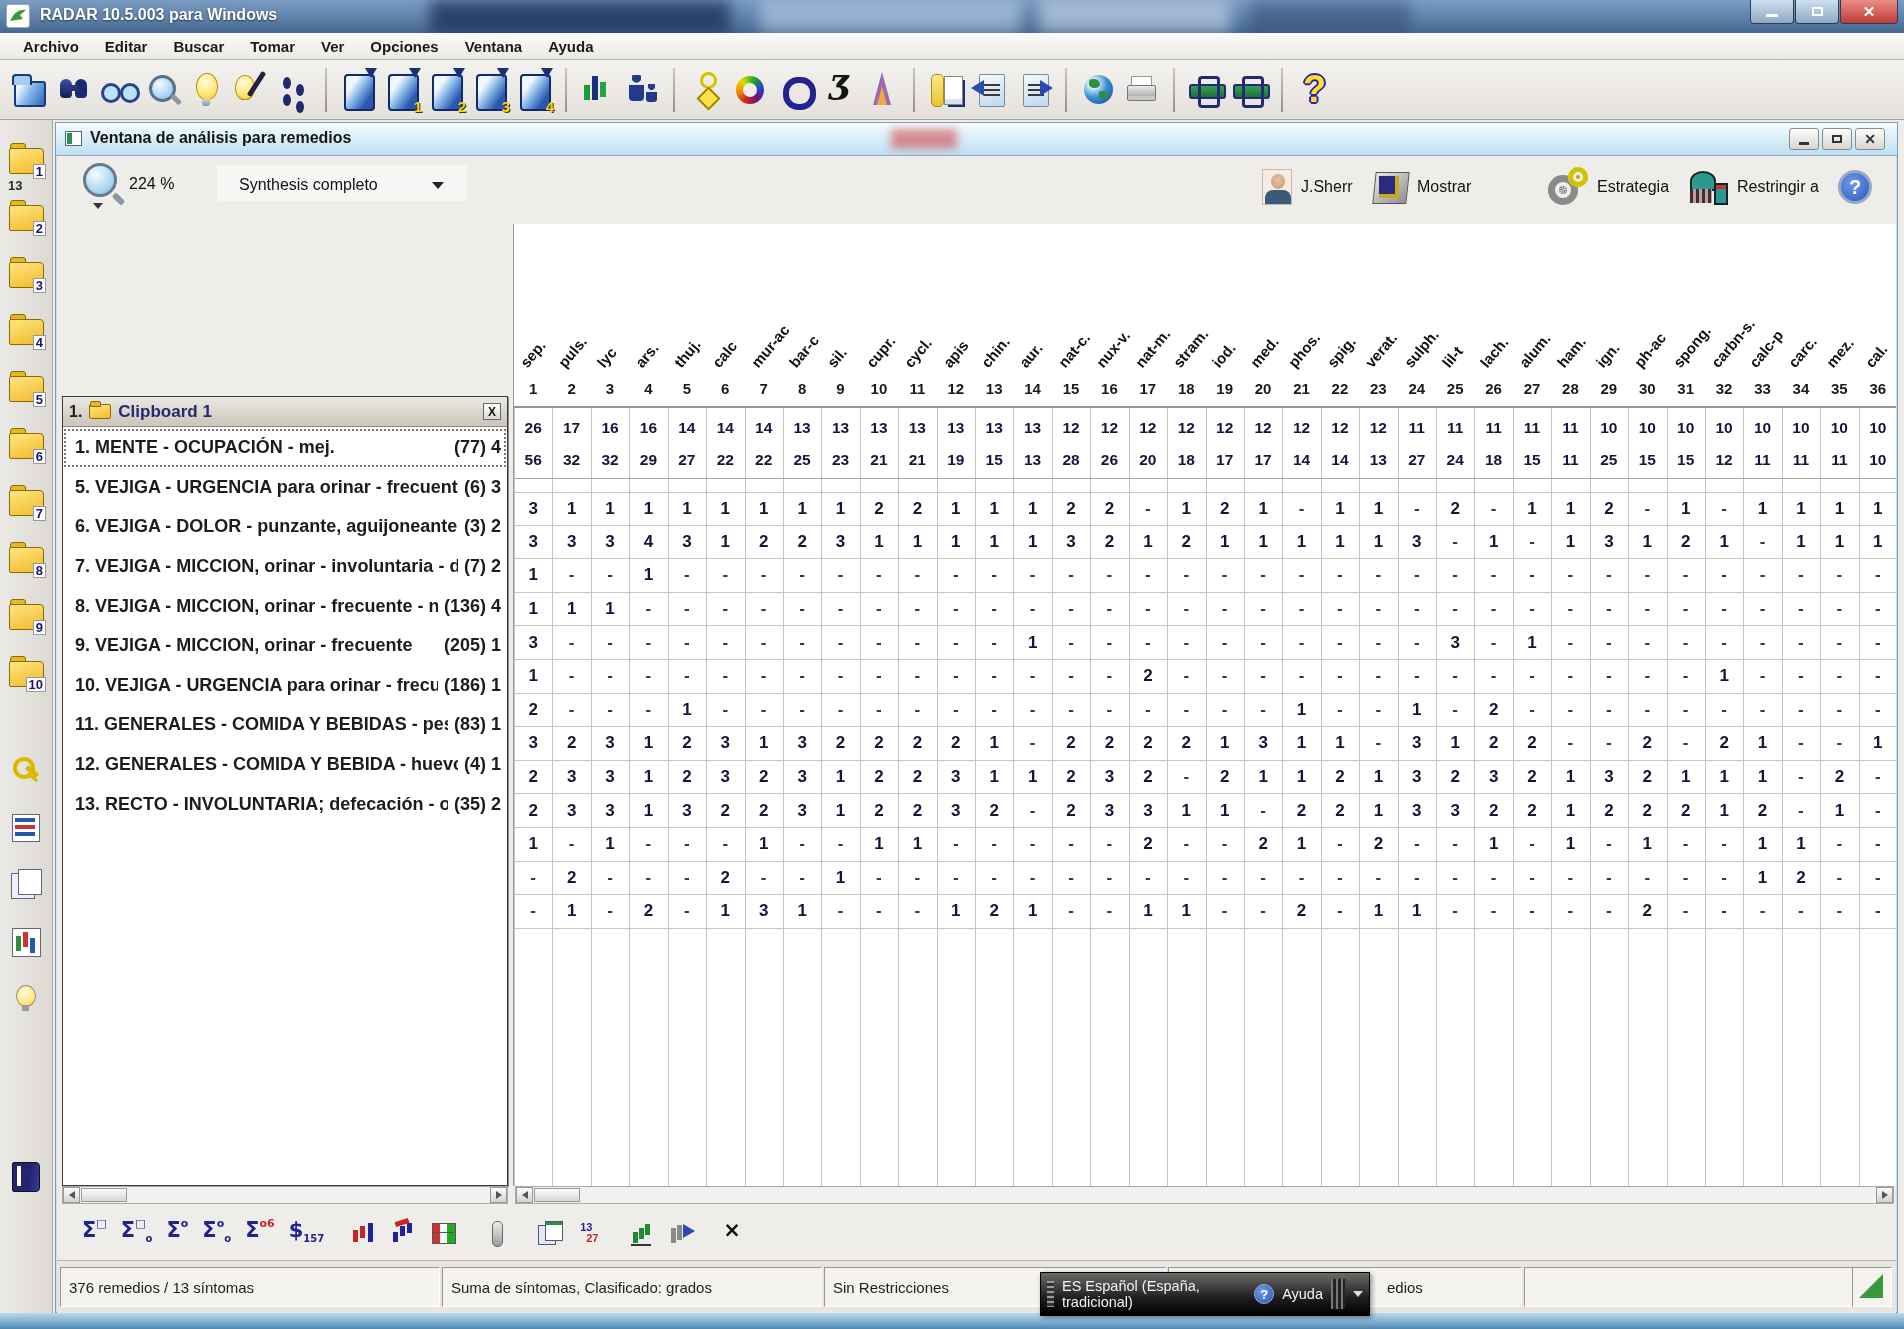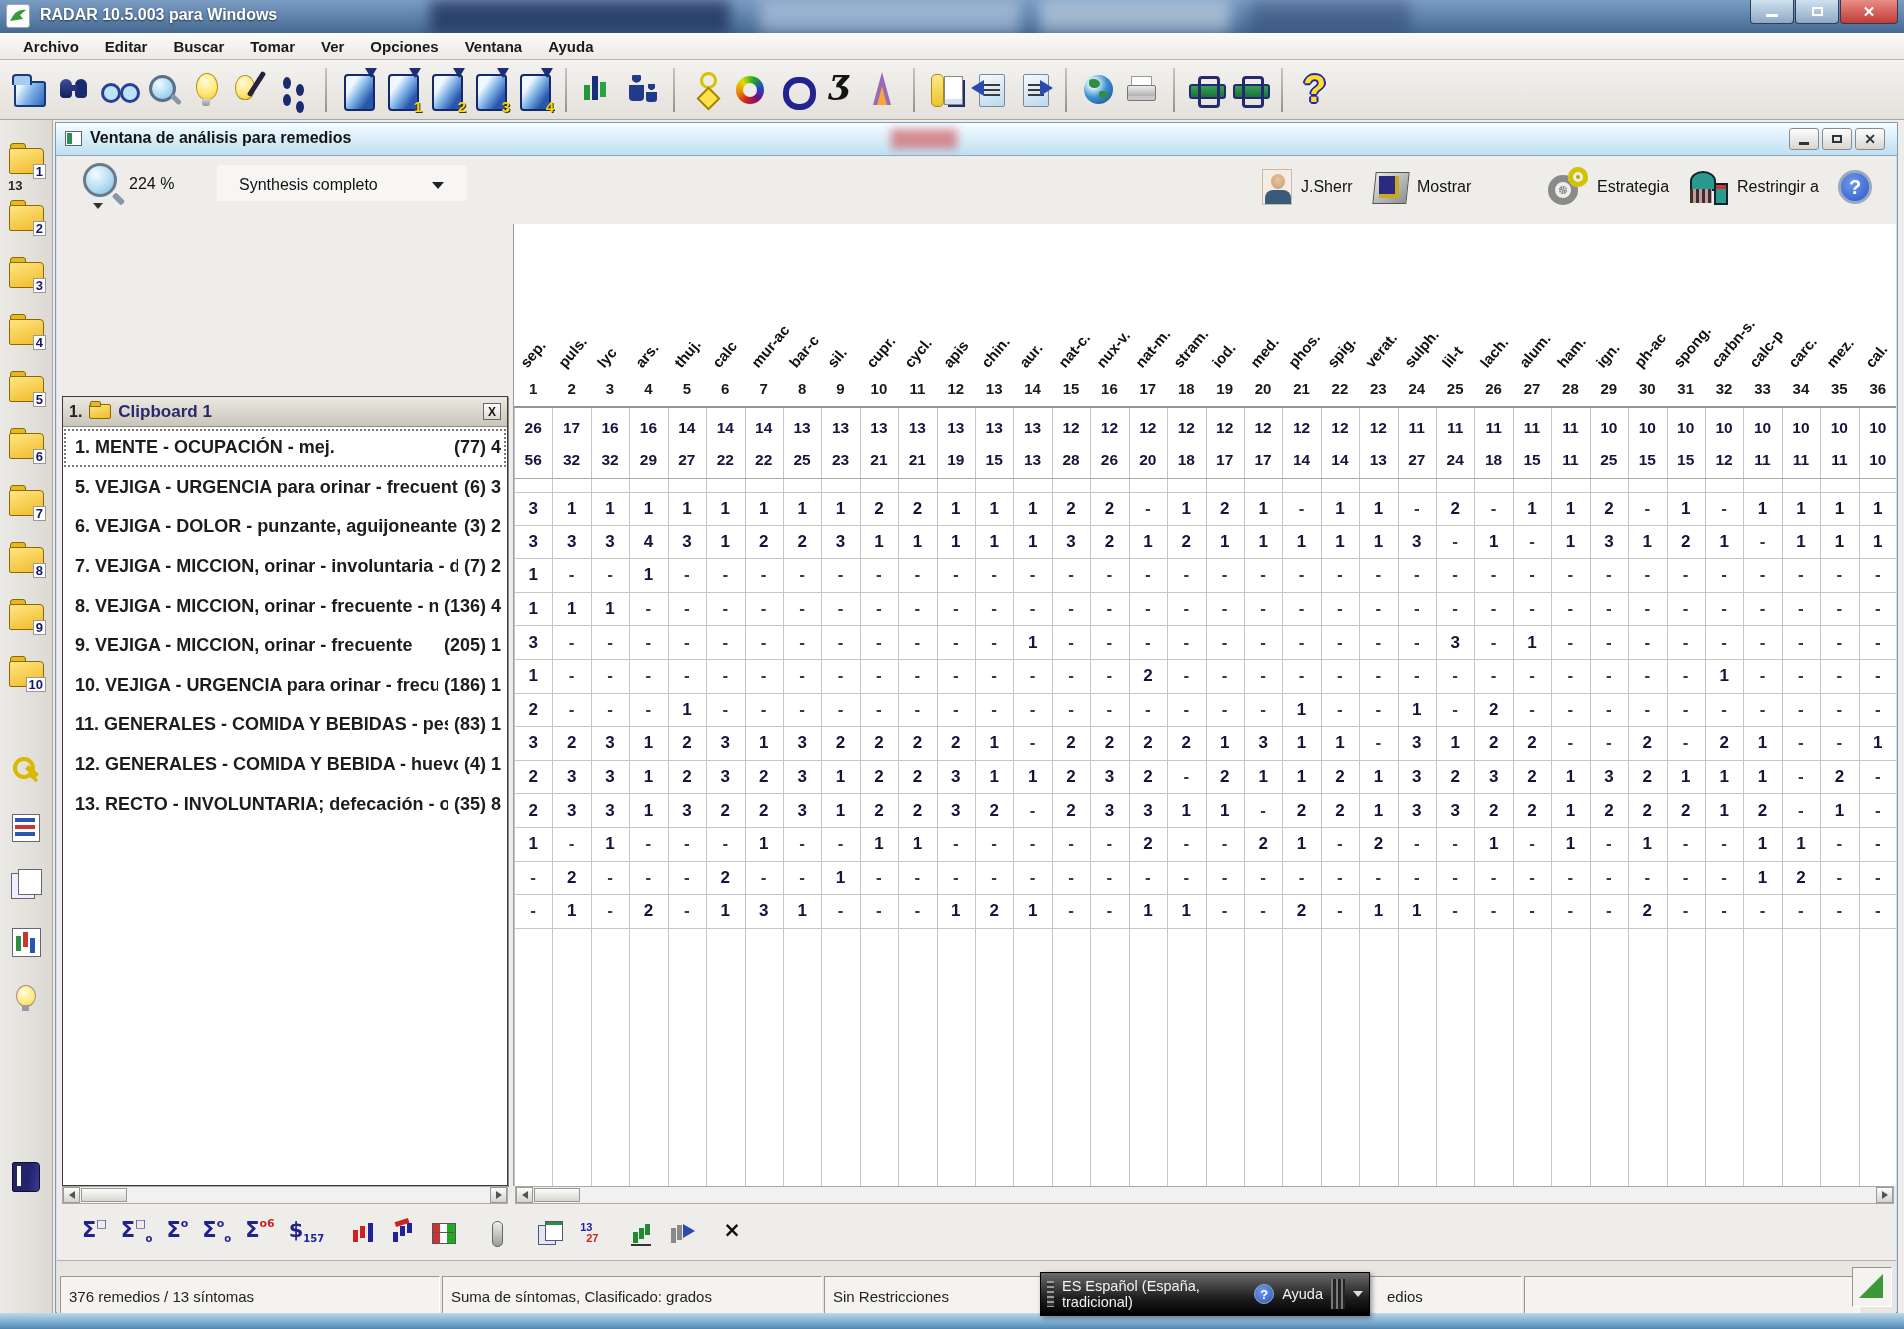--- a/index.html
+++ b/index.html
@@ -283,21 +283,21 @@
     box-shadow:6px -4px 0 #1f8a30,12px -8px 0 #1f8a30;}
   .bt-minibar::after{content:"";position:absolute;left:1px;top:24px;width:20px;height:2px;background:#333;}
   .bt-chartpen::before{content:"";position:absolute;left:1px;top:8px;width:5px;height:15px;background:#8a8a8a;
     box-shadow:6px -3px 0 #8a8a8a;}
   .bt-chartpen::after{content:"";position:absolute;left:13px;top:4px;width:0;height:0;
     border-top:7px solid transparent;border-bottom:7px solid transparent;border-left:12px solid #2a4ab0;}
 
   
   .statusbar{position:absolute;left:57px;top:1260px;width:1839px;height:53px;background:#e9e6e1;
     border-top:1px solid #b5b1aa;}
-  .seg{position:absolute;top:15px;height:40px;background:#f4f3f0;border:1px solid;
+  .seg{position:absolute;top:6px;height:40px;background:#f4f3f0;border:1px solid;
     border-color:#9a968e #fff #fff #9a968e;display:flex;align-items:center;padding:0 8px;
     font-size:15px;color:#222;white-space:nowrap;overflow:hidden;}
   .grip{position:absolute;right:4px;top:6px;width:40px;height:40px;background:#f4f3f0;
     border:1px solid;border-color:#9a968e #fff #fff #9a968e;}
   .grip-tri{position:absolute;right:8px;bottom:8px;width:0;height:0;
     border-left:24px solid transparent;border-bottom:24px solid #3a9a3a;}
 
   
   .langbar{position:absolute;left:1040px;top:1272px;width:330px;height:44px;z-index:50;
     background:linear-gradient(#6a6a6a,#1e1e1e 60%,#000);border:1px solid #000;
@@ -528,21 +528,21 @@
         <div class="clip-item">
           <span class="ci-text">11. GENERALES - COMIDA Y BEBIDAS - pesca...</span>
           <span class="ci-count">(83) 1</span>
         </div>
         <div class="clip-item">
           <span class="ci-text">12. GENERALES - COMIDA Y BEBIDA - huevos...</span>
           <span class="ci-count">(4) 1</span>
         </div>
         <div class="clip-item">
           <span class="ci-text">13. RECTO - INVOLUNTARIA; defecación - orin...</span>
-          <span class="ci-count">(35) 8</span>
+          <span class="ci-count">(35) 2</span>
         </div>
       </div>
   </div>
   <div class="hscroll" style="left:62px;top:1186px;width:446px;">
     <div class="hs-arrow hs-left">
         <i></i>
       </div>
     <div class="hs-thumb"></div>
     <div class="hs-arrow hs-right">
         <i></i>

